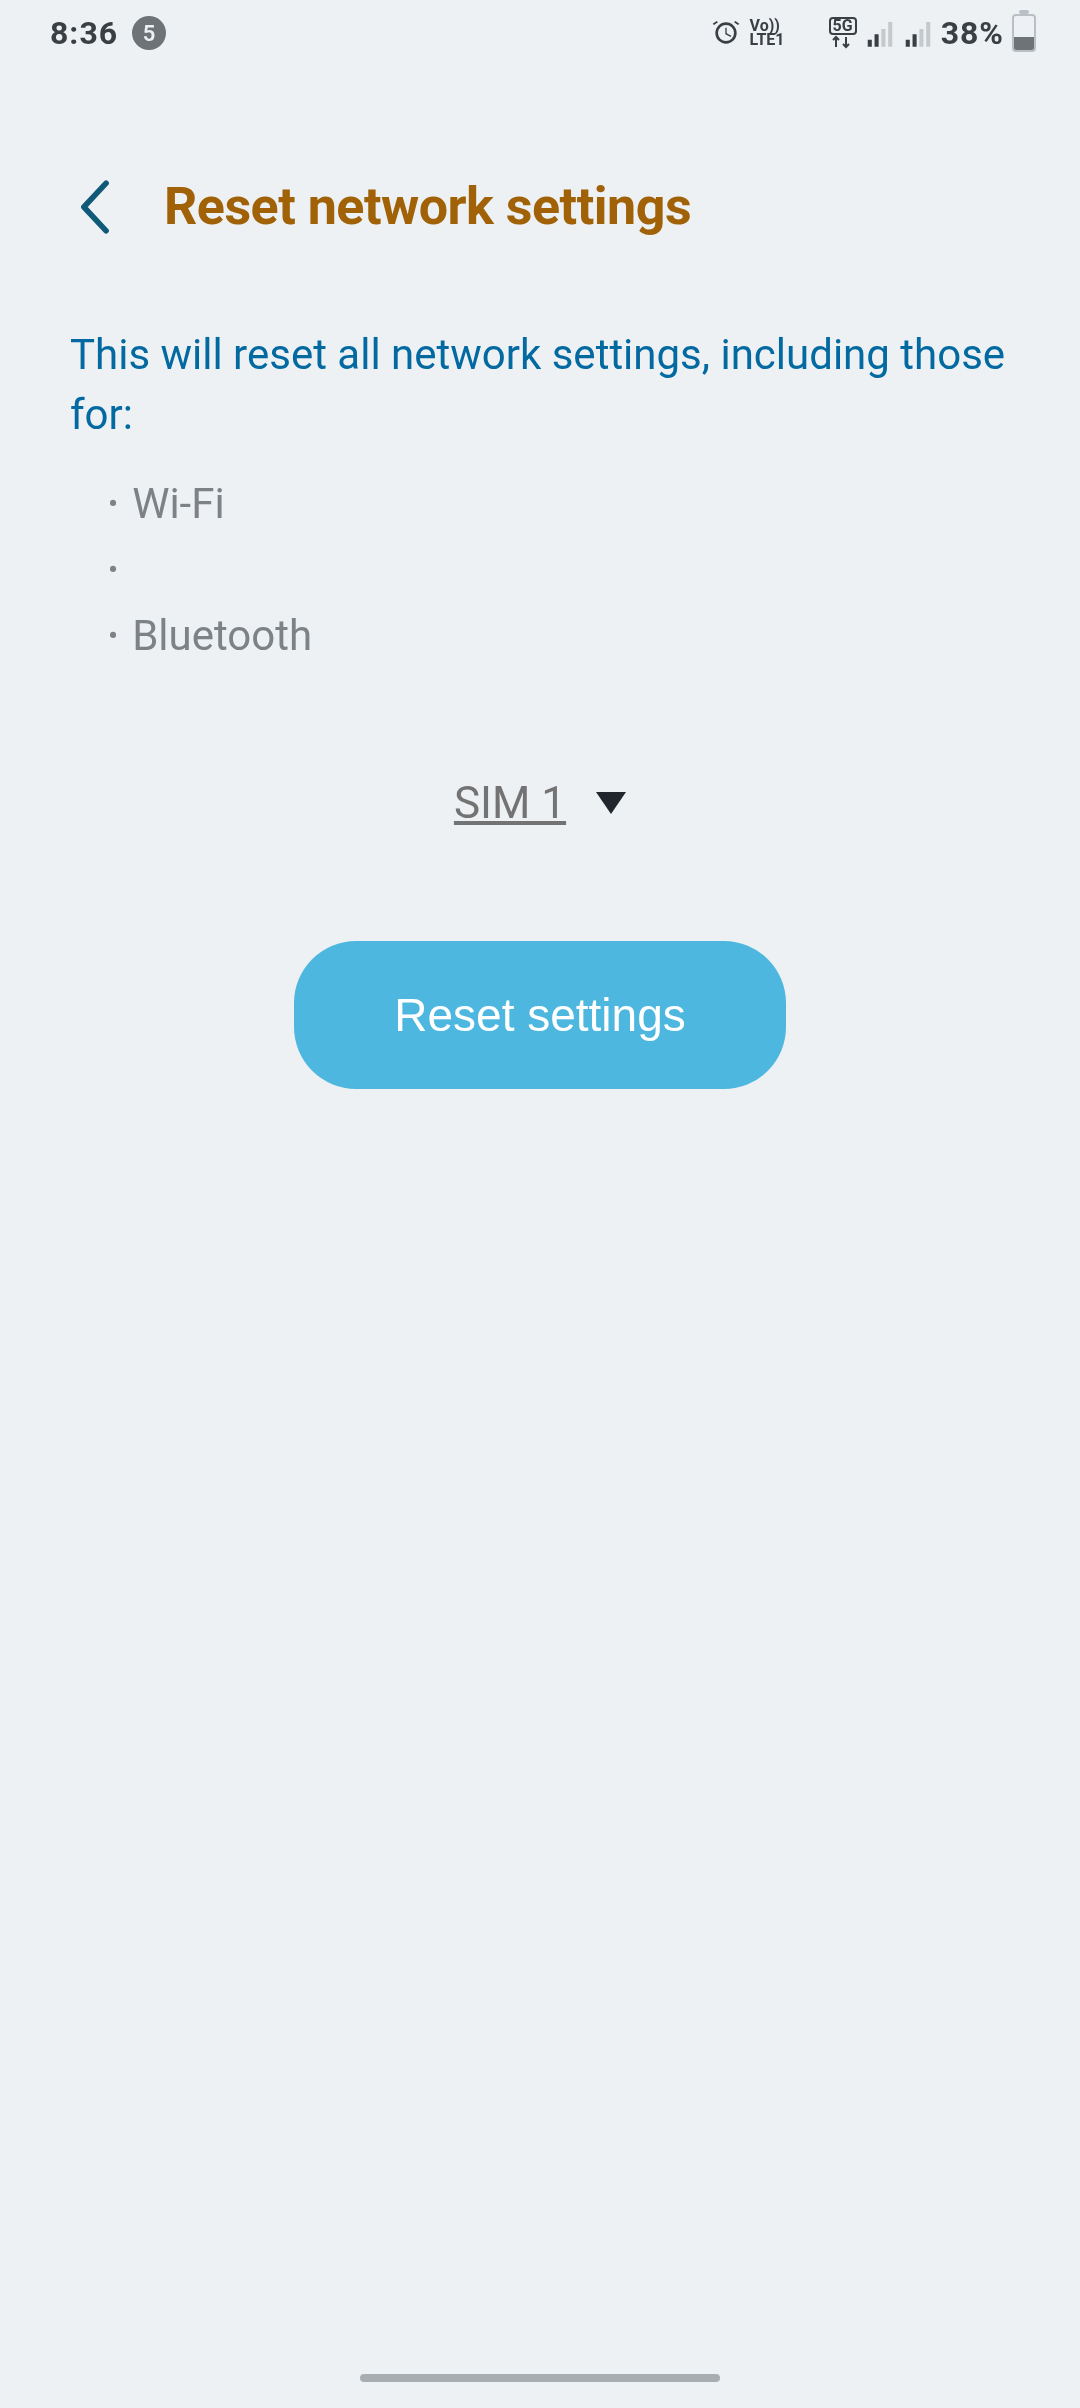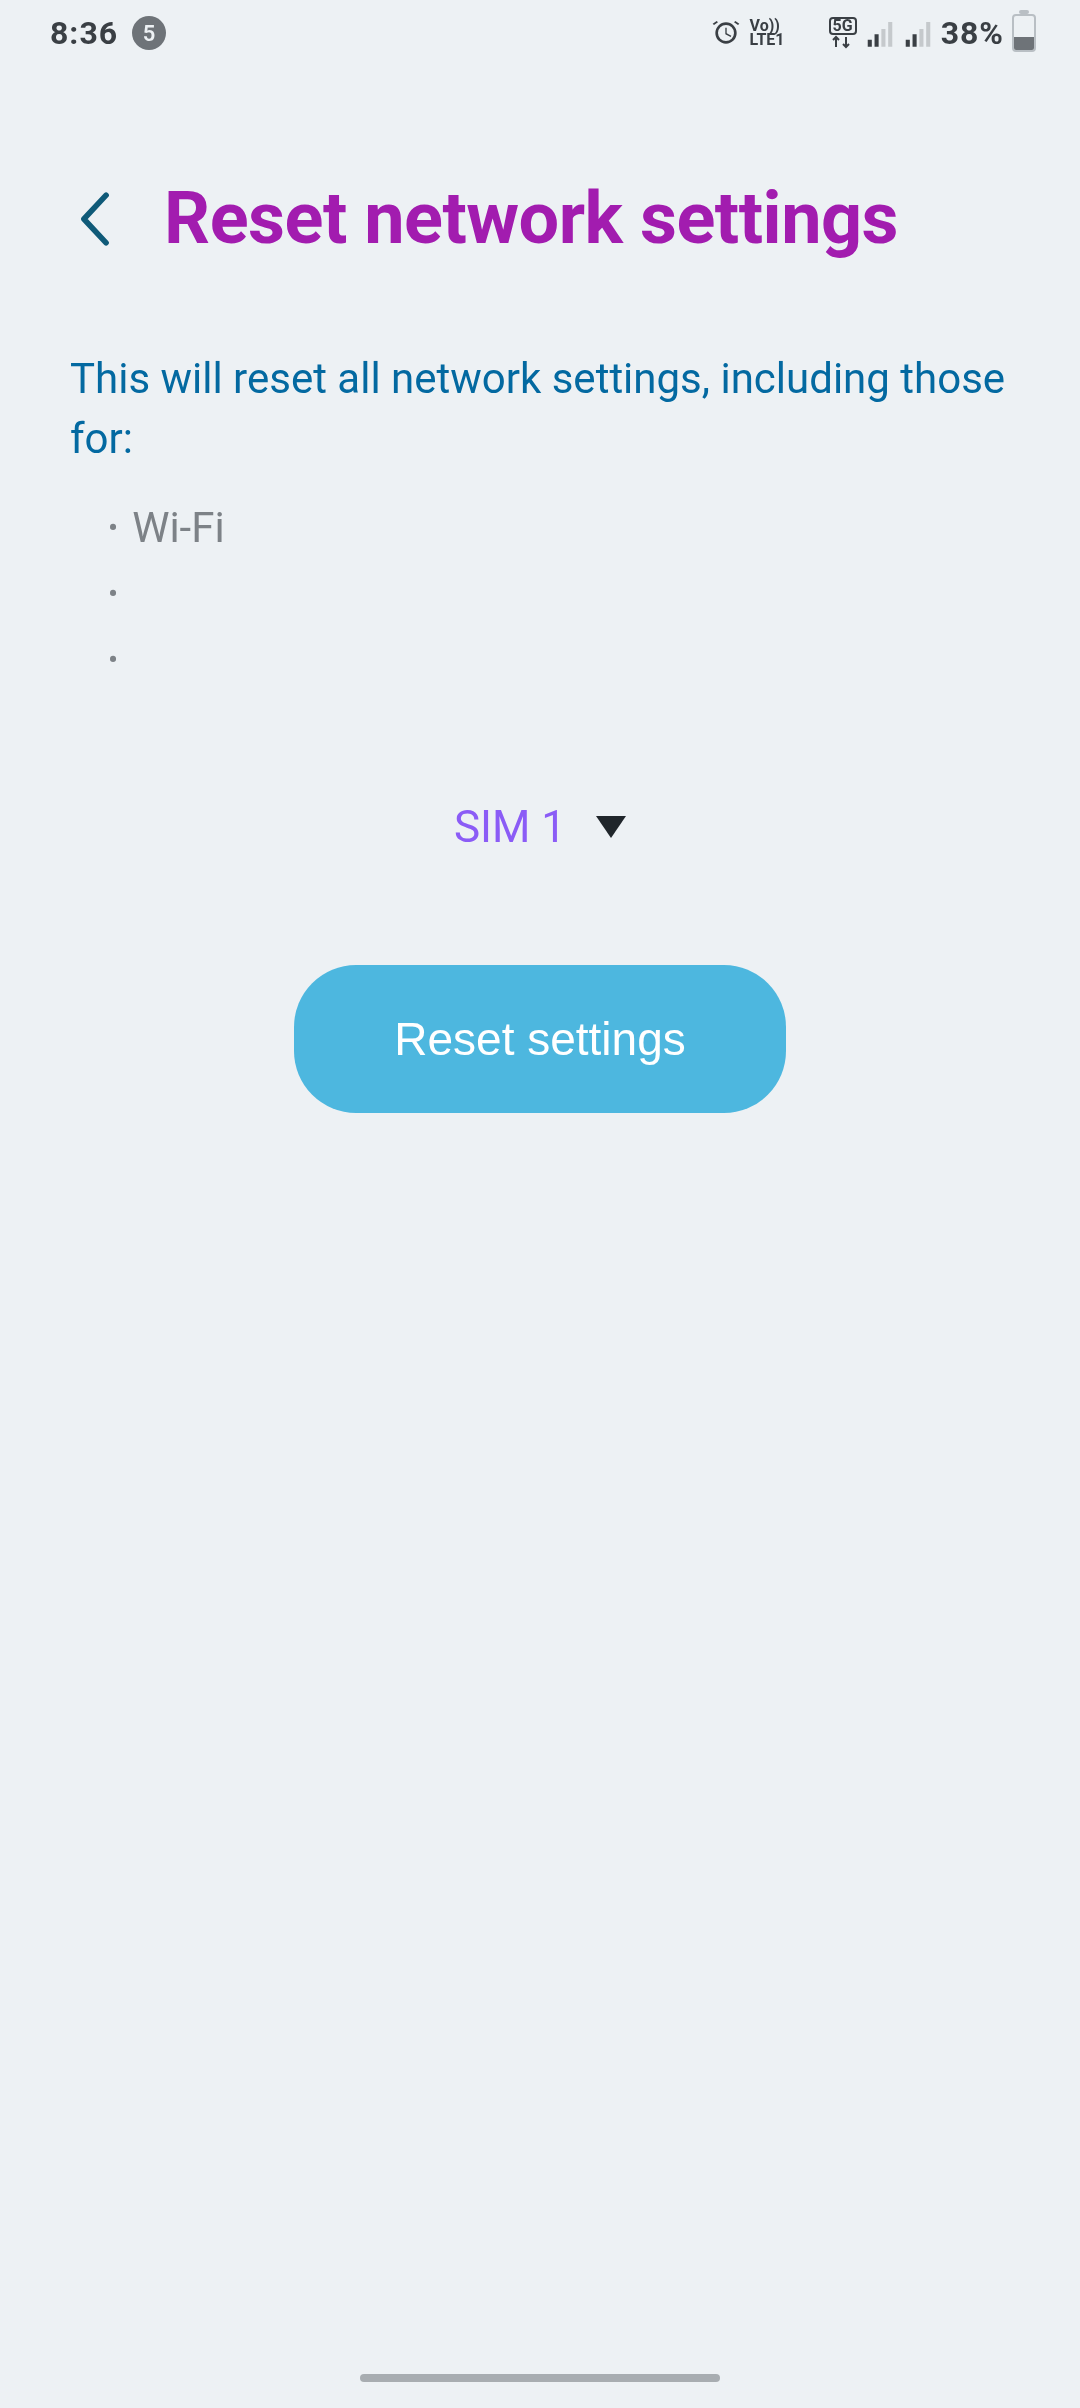--- a/index.html
+++ b/index.html
@@ -48,21 +48,21 @@
     .battery-fill { width:100%; height:38%; background:#6e7378; border-radius:0 0 2px 2px; }
 
     
     .header {
       display: flex; align-items: center;
       padding: 110px 70px 0 70px;
       gap: 44px;
     }
     .back-btn { width: 50px; height: 60px; display:flex; align-items:center; justify-content:center; }
     .page-title {
-      font-size: 72px; font-weight: 700; color: #a21caf;
+      font-size: 52px; font-weight: 700; color: #a16207;
       letter-spacing: -0.5px;
     }
 
     
     .desc {
       padding: 88px 72px 0 70px;
       font-size: 42px; line-height: 60px; color: #0369a1;
     }
 
     
@@ -70,21 +70,21 @@
     .bullet {
       display: flex; align-items: center; gap: 14px;
       font-size: 42px; line-height: 66px; color: #7d8287;
     }
     .dot { font-size: 30px; color:#7d8287; }
 
     
     .sim-row {
       display: flex; justify-content: center; align-items: center;
       gap: 30px; margin-top: 108px;
-      font-size: 44px; color: #8b5cf6;
+      font-size: 44px; color: #737373; text-decoration: underline;
     }
     .tri {
       width: 0; height: 0;
       border-left: 15px solid transparent;
       border-right: 15px solid transparent;
       border-top: 22px solid #20262b;
     }
 
     
     .reset-wrap { display:flex; justify-content:center; margin-top: 112px; }
@@ -164,20 +164,21 @@
 <div class="bullets">
   <div class="bullet">
     <span class="dot">•</span>
     <span>Wi-Fi</span>
   </div>
   <div class="bullet">
     <span class="dot">•</span>
   </div>
   <div class="bullet">
     <span class="dot">•</span>
+    <span>Bluetooth</span>
   </div>
 </div>
 
 <div class="sim-row">
   <span>SIM 1</span>
   <span class="tri"></span>
 </div>
 
 <div class="reset-wrap">
   <button class="reset-btn">Reset settings</button>

